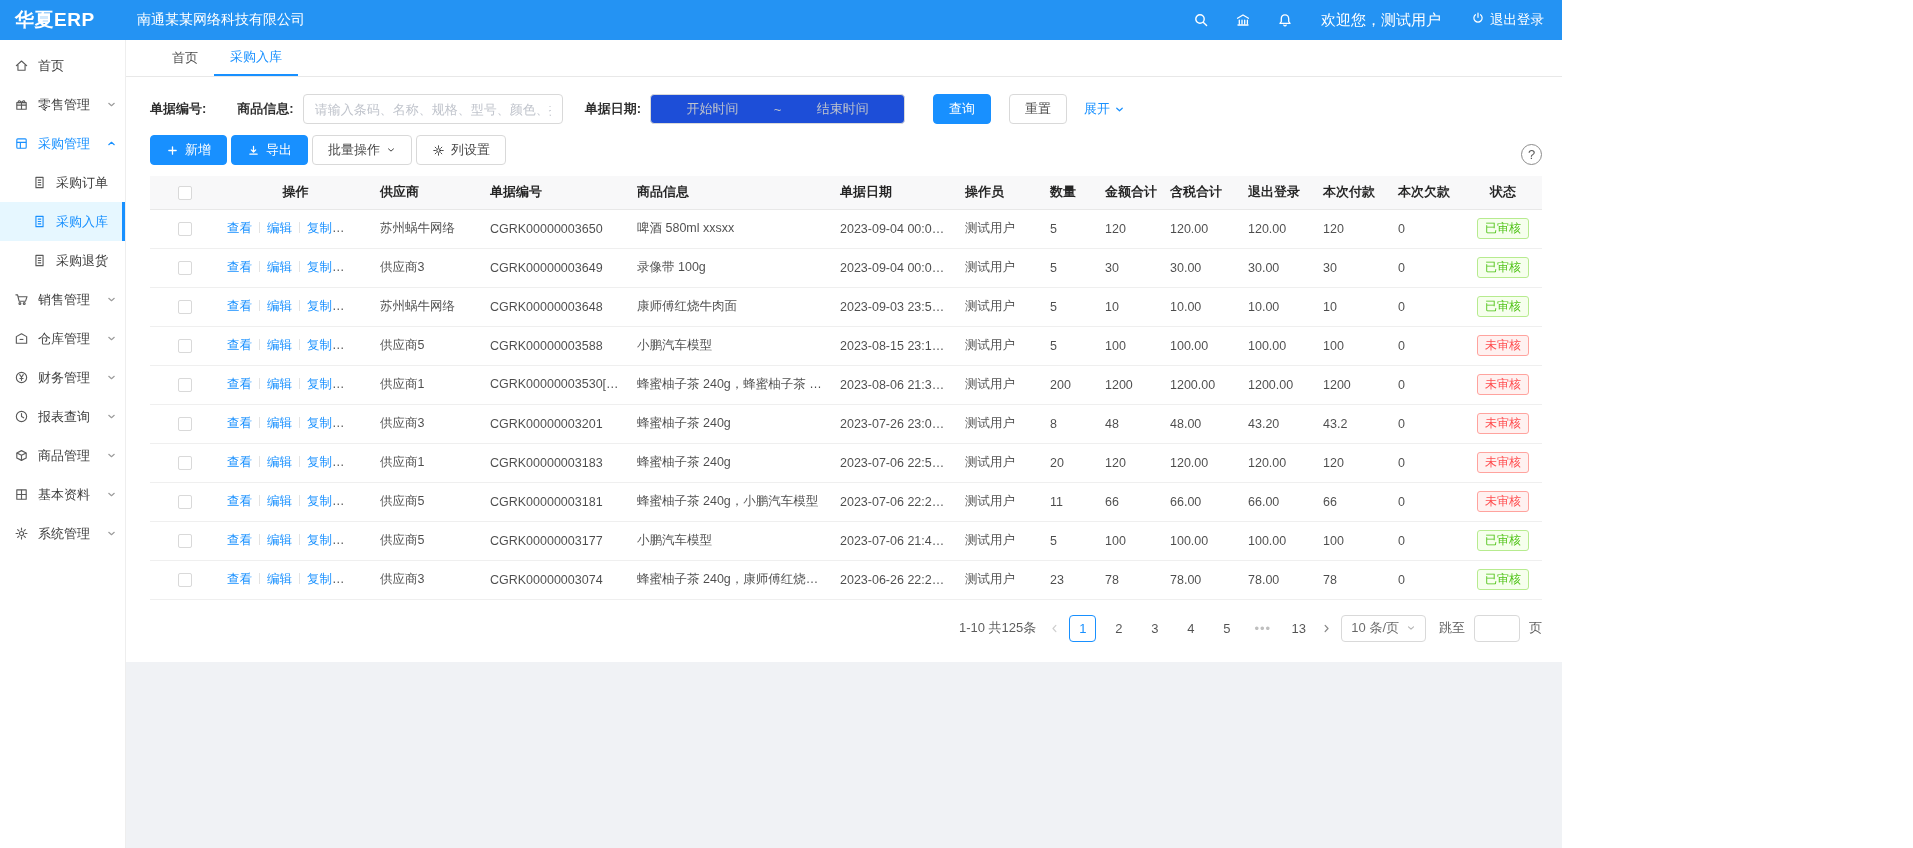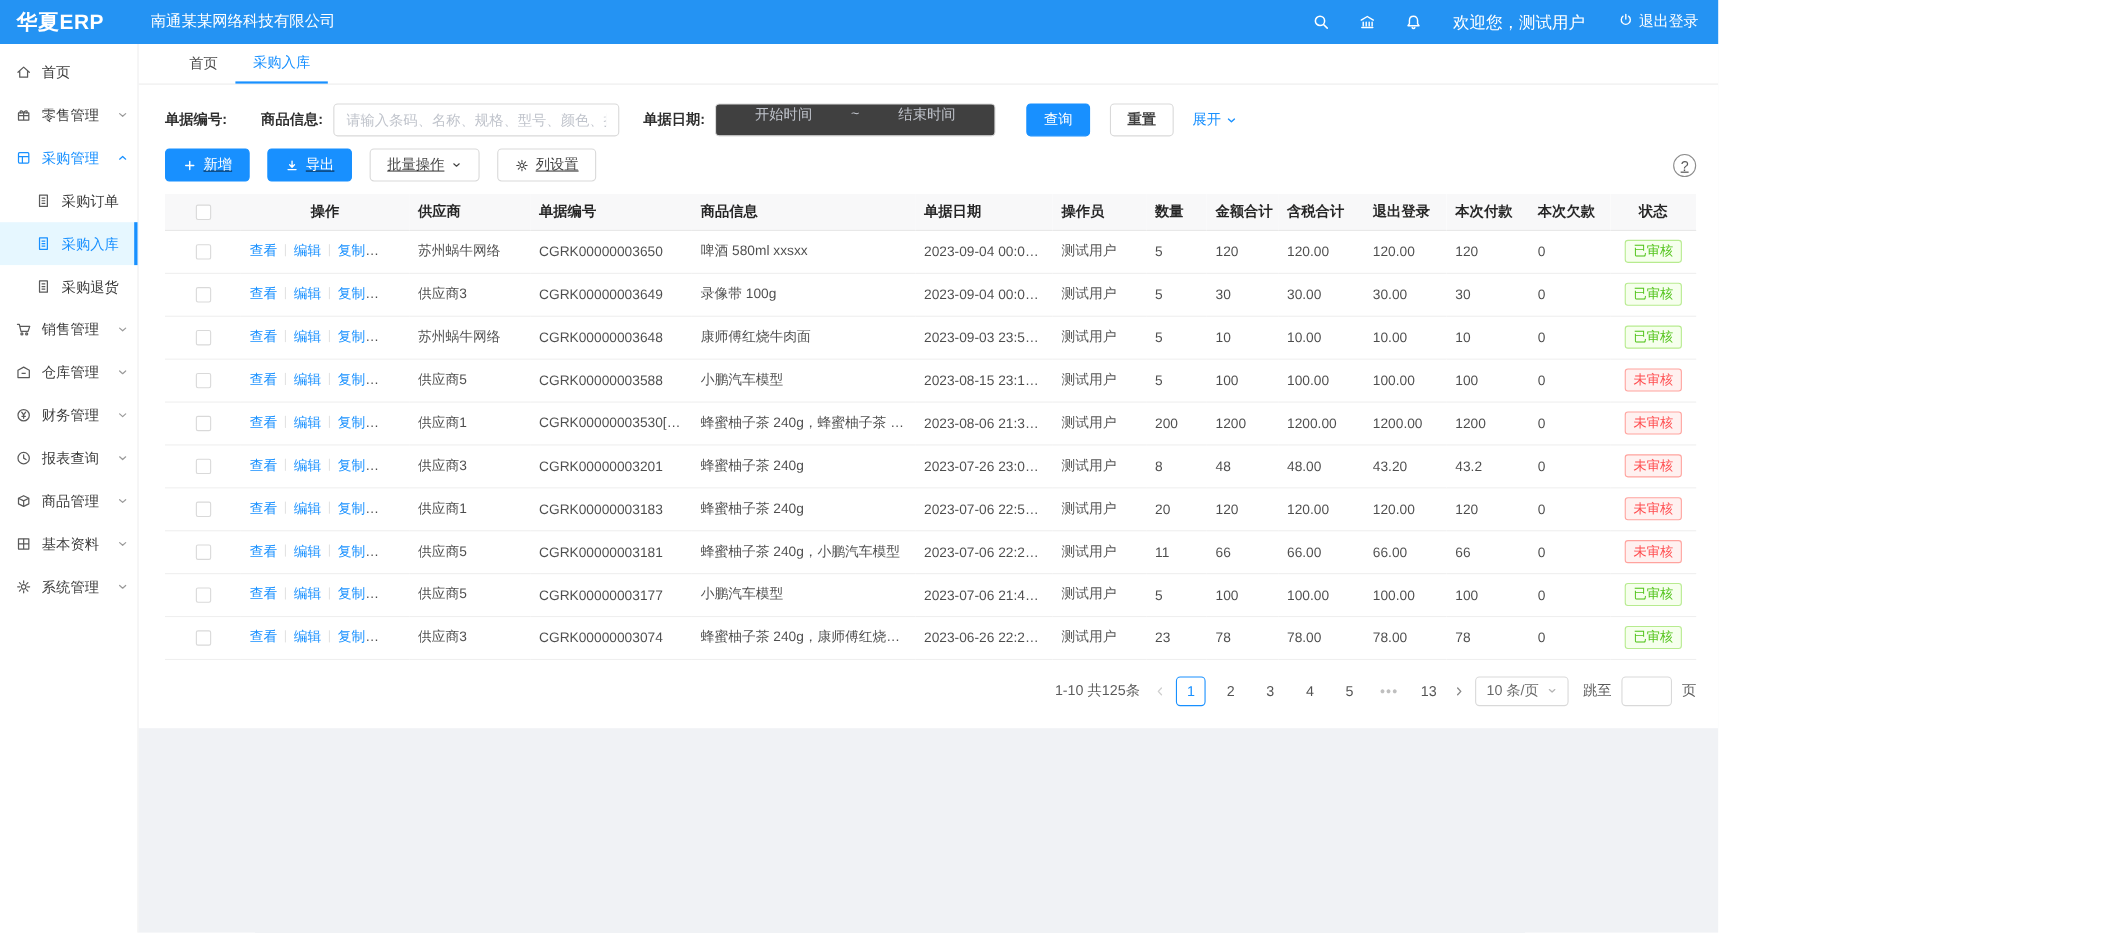--- a/index.html
+++ b/index.html
@@ -41,32 +41,32 @@
 
   
   .content { background:#fff; padding:17px 20px 20px 24px; }
 
   .filters { display:flex; align-items:center; margin-bottom:11px; }
   .f-group { display:flex; align-items:center; margin-right:22px; }
   .f-label { font-weight:600; color:rgba(0,0,0,.82); margin-right:9px; white-space:nowrap; }
   .f-input { height:30px; border:1px solid #d9d9d9; border-radius:4px; padding:0 11px; width:255px; font-size:13px; color:rgba(0,0,0,.75); outline:none; background:#fff; }
   .f-input::placeholder { color:#c0c4cc; }
   .f-input.product { width:260px; }
-  .date-range { height:30px; width:255px; border:1px solid #d9d9d9; border-radius:4px; display:flex; color:#c0c4cc; background:#404040; cursor:pointer; }
+  .date-range { height:30px; width:255px; border:1px solid #d9d9d9; border-radius:4px; display:flex; align-items:center; color:#c0c4cc; background:#1d4ed8; cursor:pointer; }
   .date-range .dr-part { flex:1; text-align:center; }
   .btn { height:30px; display:inline-flex; align-items:center; gap:6px; border:1px solid #d9d9d9; border-radius:4px; background:#fff;
          padding:0 15px; font-size:13px; color:rgba(0,0,0,.75); cursor:pointer; font-family:inherit; }
   .btn svg { width:13px; height:13px; }
   .btn-primary { background:#1890ff; border-color:#1890ff; color:#fff; }
   .f-search { margin-left:6px; margin-right:18px; }
-  .f-reset { margin-right:17px;font-weight:bold; }
+  .f-reset { margin-right:17px; }
   .expand-link { color:#1890ff; display:inline-flex; align-items:center; gap:4px; cursor:pointer; }
   .expand-link svg { width:11px; height:11px; }
 
-  .toolbar { display:flex; align-items:center; gap:16px; margin-bottom:11px;text-decoration:underline; }
+  .toolbar { display:flex; align-items:flex-end; gap:4px; margin-bottom:11px; }
   .help-circle { margin-left:auto; width:21px; height:21px; border:1px solid #8c8c8c; border-radius:50%; display:flex;
                  align-items:center; justify-content:center; color:#595959; font-size:13px; cursor:pointer; }
 
   
   table { width:1392px; border-collapse:collapse; table-layout:fixed; }
   thead th { background:#f8f8f9; font-weight:600; color:rgba(0,0,0,.85); height:33px; text-align:left;
              padding:0 8px; border-bottom:1px solid #e8e8e8; font-size:13px; white-space:nowrap; overflow:hidden; }
   tbody td { height:39px; border-bottom:1px solid #efefef; padding:0 8px; color:rgba(0,0,0,.70); font-size:12.5px;
              white-space:nowrap; overflow:hidden; text-overflow:ellipsis; background:#fff; }
   .c-center { text-align:center; }

